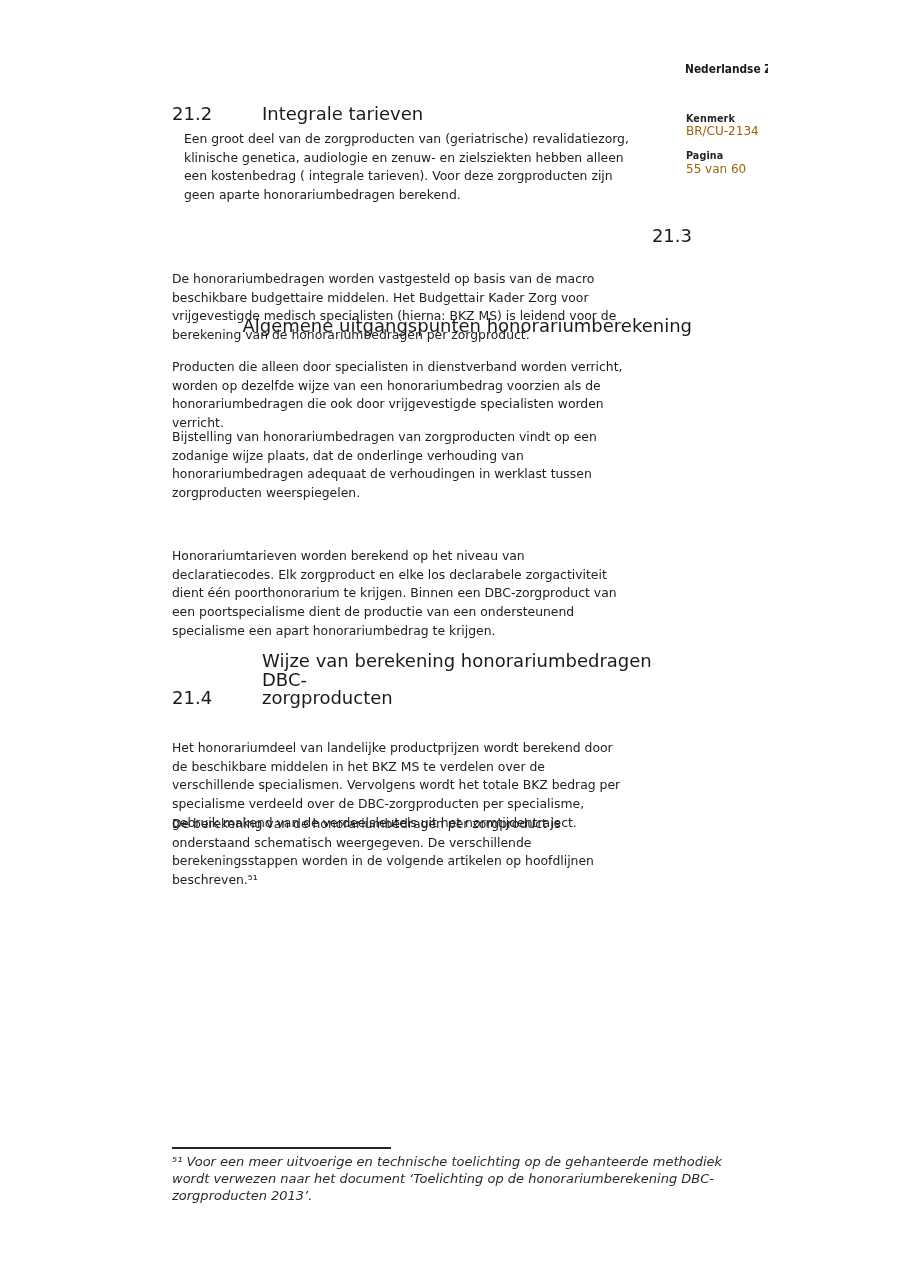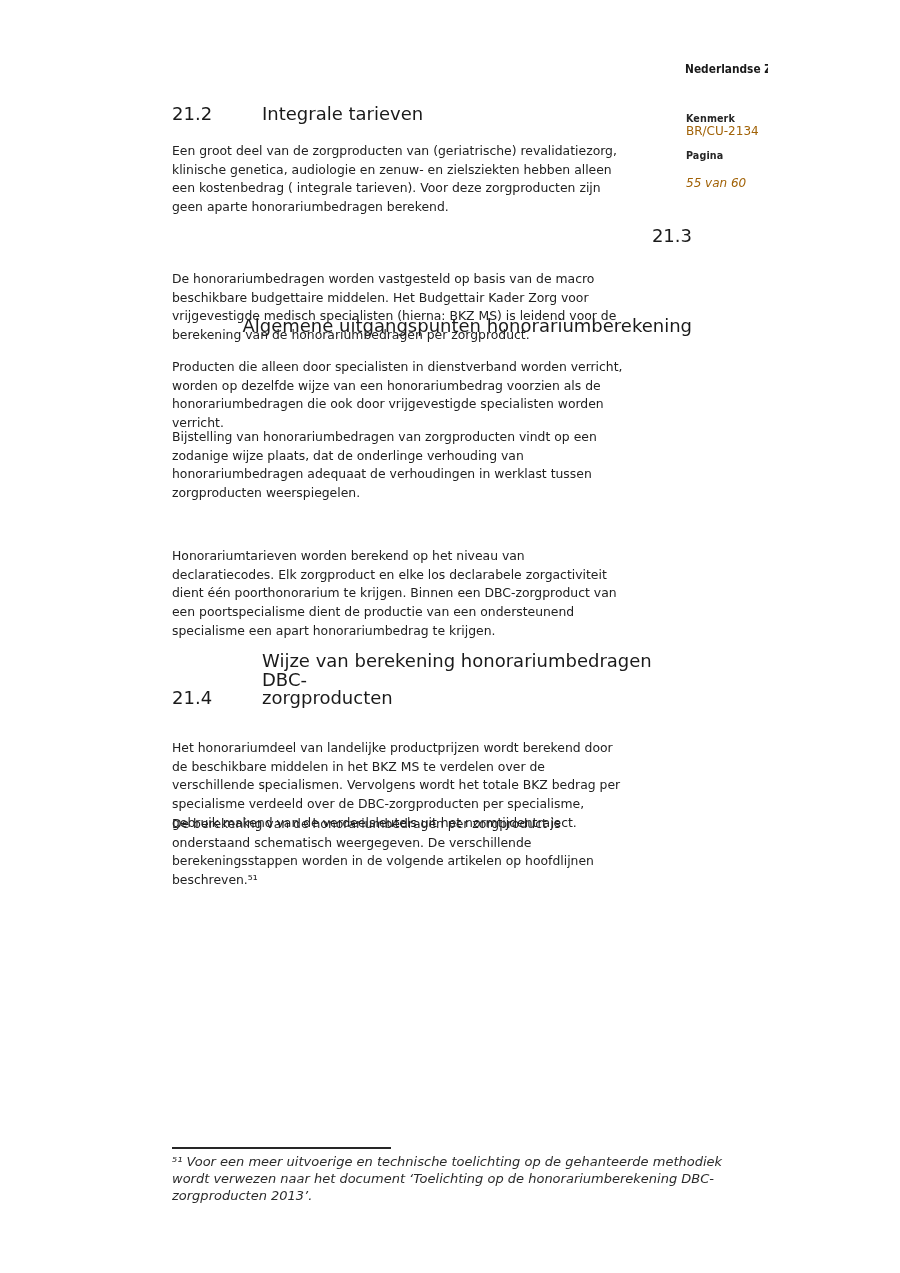--- a/index.html
+++ b/index.html
@@ -85,28 +85,28 @@
 </head>
 <body>
 
 <div class="page">
 
   <div class="brand">Nederlandse Zorgautoriteit</div>
 
   <div class="side-label" style="top:113px;">Kenmerk</div>
   <div class="side-value" style="top:124px;">BR/CU-2134</div>
   <div class="side-label" style="top:150px;">Pagina</div>
-  <div class="side-value" style="top:176px;font-style:italic;">55 van 60</div>
+  <div class="side-value" style="top:162px;">55 van 60</div>
 
   <div class="h-sec" style="top:105px;">
     <span class="h-num">21.2</span>
     <span class="h-title">Integrale tarieven</span>
   </div>
 
-  <div class="para" style="top:142px;">Een groot deel van de zorgproducten van (geriatrische) revalidatiezorg,
+  <div class="para" style="top:130px;margin-left:12px;">Een groot deel van de zorgproducten van (geriatrische) revalidatiezorg,
 klinische genetica, audiologie en zenuw- en zielsziekten hebben alleen
 een kostenbedrag ( integrale tarieven). Voor deze zorgproducten zijn
 geen aparte honorariumbedragen berekend.</div>
 
   <div class="h-sec" style="top:227px;flex-direction:column;">
     <span class="h-num">21.3</span>
     <span class="h-title">Algemene uitgangspunten honorariumberekening</span>
   </div>
 
   <div class="para" style="top:270px;">De honorariumbedragen worden vastgesteld op basis van de macro

